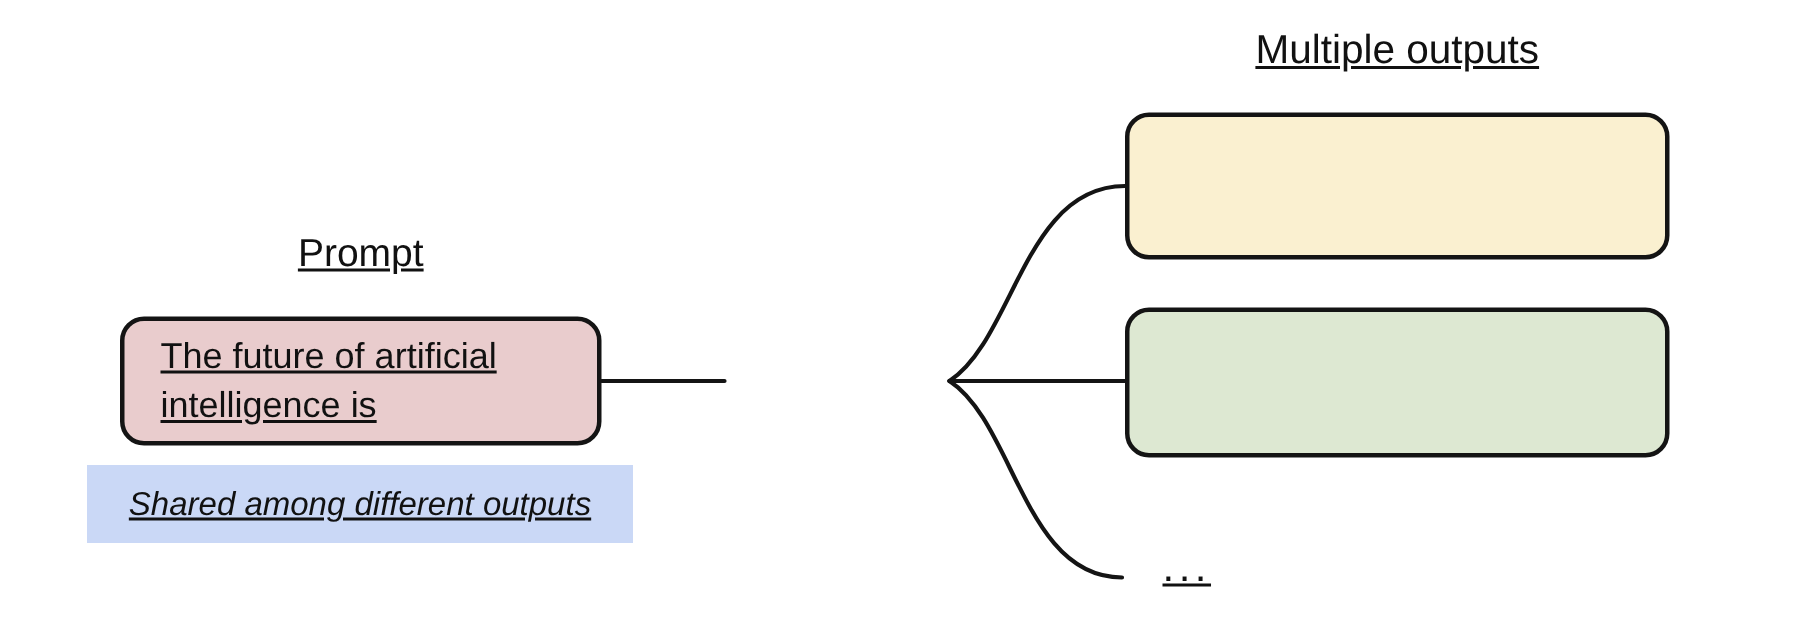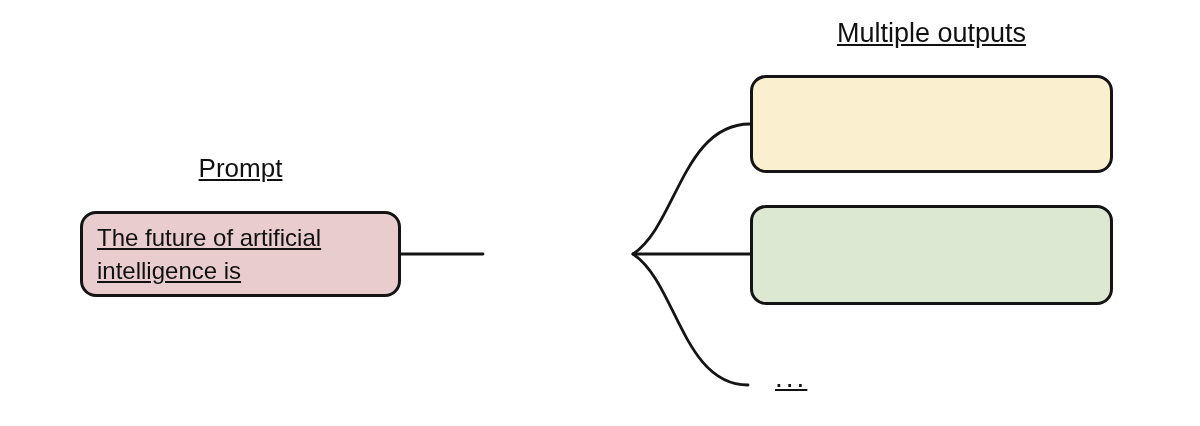--- a/index.html
+++ b/index.html
@@ -2,21 +2,21 @@
 <html style="--prompt-box-bg: #e9cccd; --llm-box-bg: #ececec; --output1-bg: #faf0d0; --output2-bg: #dde8d2; --note-bg: #cad8f6; --stroke: #141414;"><head>
 <meta charset="utf-8">
 <style>
   html,body{margin:0;padding:0;background:#ffffff;}
   body{font-family:"Liberation Sans","DejaVu Sans",sans-serif;color:#111;}
   .canvas{position:relative;width:1200px;height:426px;background:#fff;overflow:hidden;}
   .abs{position:absolute;box-sizing:border-box;text-decoration:underline;}
   .label{font-size:26px;font-weight:400;text-align:center;color:#111;}
   .node{border:3px solid #141414;display:flex;align-items:center;}
   .rounded{border-radius:16px;}
-  .prompt-box{left:80px;top:211px;width:321px;height:86px;background:var(--prompt-box-bg,#e9cccd);padding-left:14px;}
+  .prompt-box{left:80px;top:211px;width:321px;height:86px;background:var(--prompt-box-bg,#e9cccd);padding-left:24px;}
   .prompt-box .txt{font-size:24px;line-height:33px;width:290px;}
   .llm-box{left:482px;top:199px;width:147px;height:109px;background:var(--llm-box-bg,#ececec);justify-content:center;}
   .llm-box .txt{font-size:27px;}
   .out1{left:750px;top:75px;width:363px;height:98px;background:var(--output1-bg,#faf0d0);}
   .out2{left:750px;top:205px;width:363px;height:100px;background:var(--output2-bg,#dde8d2);}
   .prompt-label{left:80px;top:153px;width:321px;}
   .outputs-label{left:750px;top:18px;width:363px;font-size:27px;}
   .note{left:58px;top:310px;width:364px;height:52px;background:var(--note-bg,#cad8f6);display:flex;align-items:center;justify-content:center;font-style:italic;font-size:22px;}
   .ellipsis{left:775px;top:362px;font-size:28px;letter-spacing:3px;font-weight:400;}
   svg.wires{position:absolute;left:0;top:0;width:1200px;height:426px;pointer-events:none;}
@@ -33,20 +33,23 @@
     <path d="M633,254 H750"></path>
     <path d="M633,254 C676,282 683,385 748,385"></path>
   </svg>
 
   <div class="abs label prompt-label">Prompt</div>
 
   <div class="abs node rounded prompt-box">
     <div class="txt">The future of artificial intelligence is</div>
   </div>
 
+  <div class="abs note">
+    <span>Shared among different outputs</span>
+  </div>
 
 
   <div class="abs label outputs-label">Multiple outputs</div>
 
   <div class="abs node rounded out1"></div>
 
   <div class="abs node rounded out2"></div>
 
   <div class="abs ellipsis">...</div>
 

